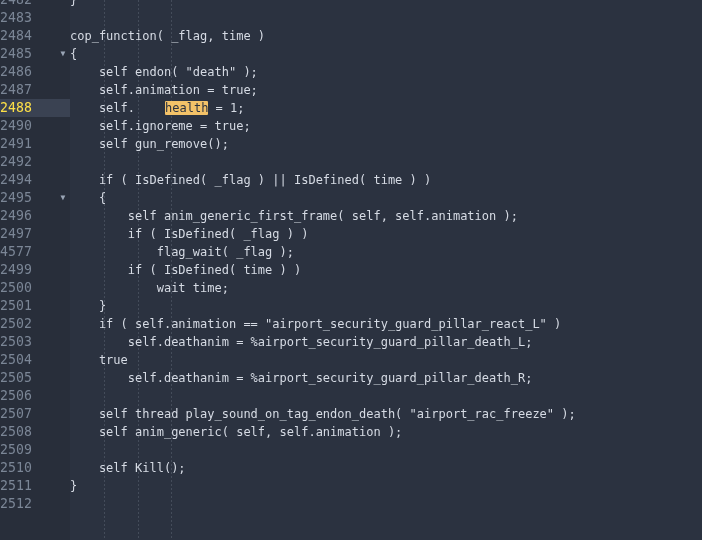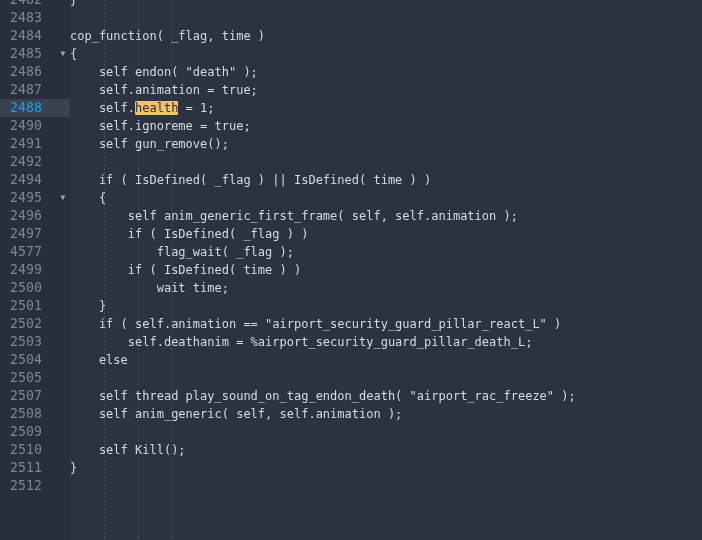--- a/index.html
+++ b/index.html
@@ -48,38 +48,38 @@
     line-height: 18px;
     white-space: pre;
     font-size: 13.2px;
   }
 
   
   .row.active .gutter {
     background: #3a4252;
   }
   .row.active .num {
-    color: #0ea5e9;
+    color: #fde047;
   }
 
   .gutter {
     position: absolute;
     left: 0;
     top: 0;
     width: 70px;
     height: 18px;
     box-sizing: border-box;
   }
 
   .num {
     position: absolute;
     left: 0;
     top: 0;
     width: 52px;
-    text-align: center;
+    text-align: left;
     color: #7b8696;
     font-size: 13.2px;
     line-height: 18px;
     letter-spacing: 0.1px;
   }
 
   .fold {
     position: absolute;
     left: 57px;
     top: 0;
@@ -121,20 +121,21 @@
     background-size: 1px 4px;
     background-repeat: repeat-y;
     opacity: 0.85;
   }
 
   
   .hl {
     background: #f3c268;
     color: #2b3240;
     border-radius: 1px;
+    margin-left: 30px;
   }
 </style>
 </head>
 <body>
 
 <div id="editor">
 
   <div class="gutter-bg"></div>
 
   <div class="guides">
@@ -157,22 +158,23 @@
       <div class="row"><div class="gutter"><div class="num">2494</div></div><div class="code">    if ( IsDefined( _flag ) || IsDefined( time ) )</div></div>
       <div class="row"><div class="gutter"><div class="num">2495</div><div class="fold">▼</div></div><div class="code">    {</div></div>
       <div class="row"><div class="gutter"><div class="num">2496</div></div><div class="code">        self anim_generic_first_frame( self, self.animation );</div></div>
       <div class="row"><div class="gutter"><div class="num">2497</div></div><div class="code">        if ( IsDefined( _flag ) )</div></div>
       <div class="row"><div class="gutter"><div class="num">4577</div></div><div class="code">            flag_wait( _flag );</div></div>
       <div class="row"><div class="gutter"><div class="num">2499</div></div><div class="code">        if ( IsDefined( time ) )</div></div>
       <div class="row"><div class="gutter"><div class="num">2500</div></div><div class="code">            wait time;</div></div>
       <div class="row"><div class="gutter"><div class="num">2501</div></div><div class="code">    }</div></div>
       <div class="row"><div class="gutter"><div class="num">2502</div></div><div class="code">    if ( self.animation == "airport_security_guard_pillar_react_L" )</div></div>
       <div class="row"><div class="gutter"><div class="num">2503</div></div><div class="code">        self.deathanim = %airport_security_guard_pillar_death_L;</div></div>
-      <div class="row"><div class="gutter"><div class="num">2504</div></div><div class="code">    else</div></div>
-      <div class="row"><div class="gutter"><div class="num">2505</div></div></div>
+      <div class="row"><div class="gutter"><div class="num">2504</div></div><div class="code">    true</div></div>
+      <div class="row"><div class="gutter"><div class="num">2505</div></div><div class="code">        self.deathanim = %airport_security_guard_pillar_death_R;</div></div>
+      <div class="row"><div class="gutter"><div class="num">2506</div></div><div class="code"></div></div>
       <div class="row"><div class="gutter"><div class="num">2507</div></div><div class="code">    self thread play_sound_on_tag_endon_death( "airport_rac_freeze" );</div></div>
       <div class="row"><div class="gutter"><div class="num">2508</div></div><div class="code">    self anim_generic( self, self.animation );</div></div>
       <div class="row"><div class="gutter"><div class="num">2509</div></div><div class="code"></div></div>
       <div class="row"><div class="gutter"><div class="num">2510</div></div><div class="code">    self Kill();</div></div>
       <div class="row"><div class="gutter"><div class="num">2511</div></div><div class="code">}</div></div>
       <div class="row"><div class="gutter"><div class="num">2512</div></div><div class="code"></div></div>
     </div>
 
 </div>
 

